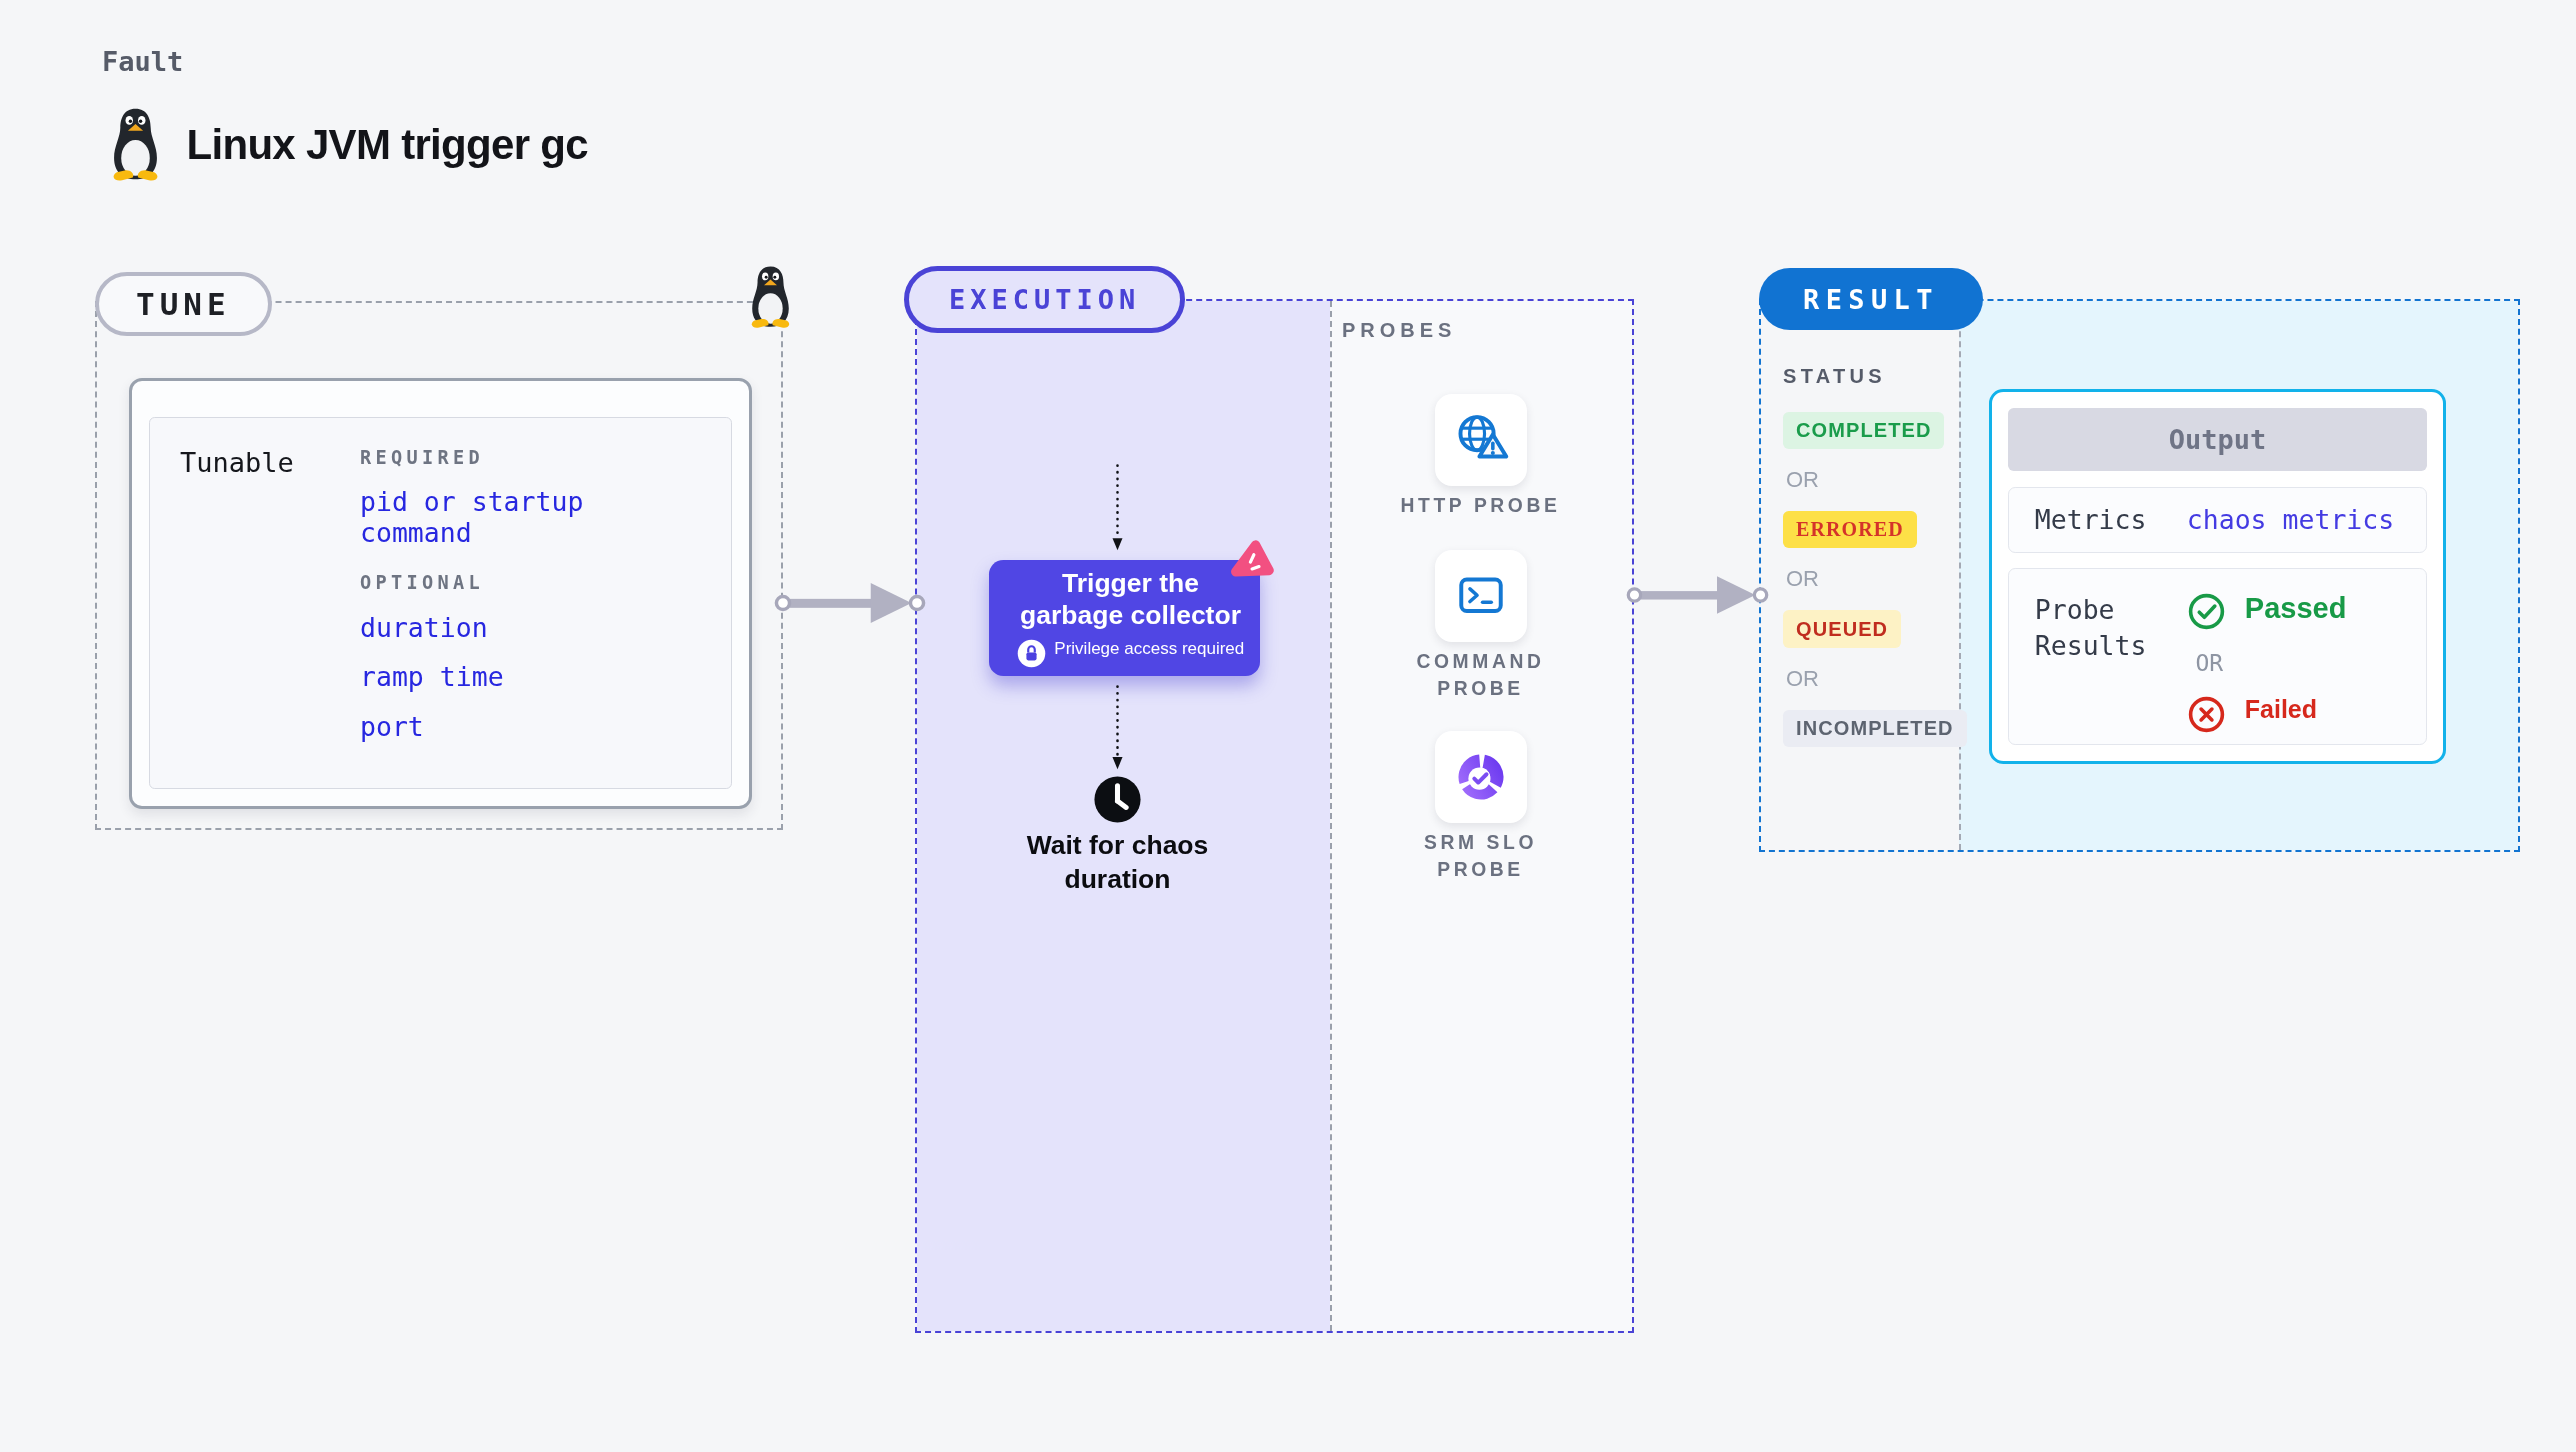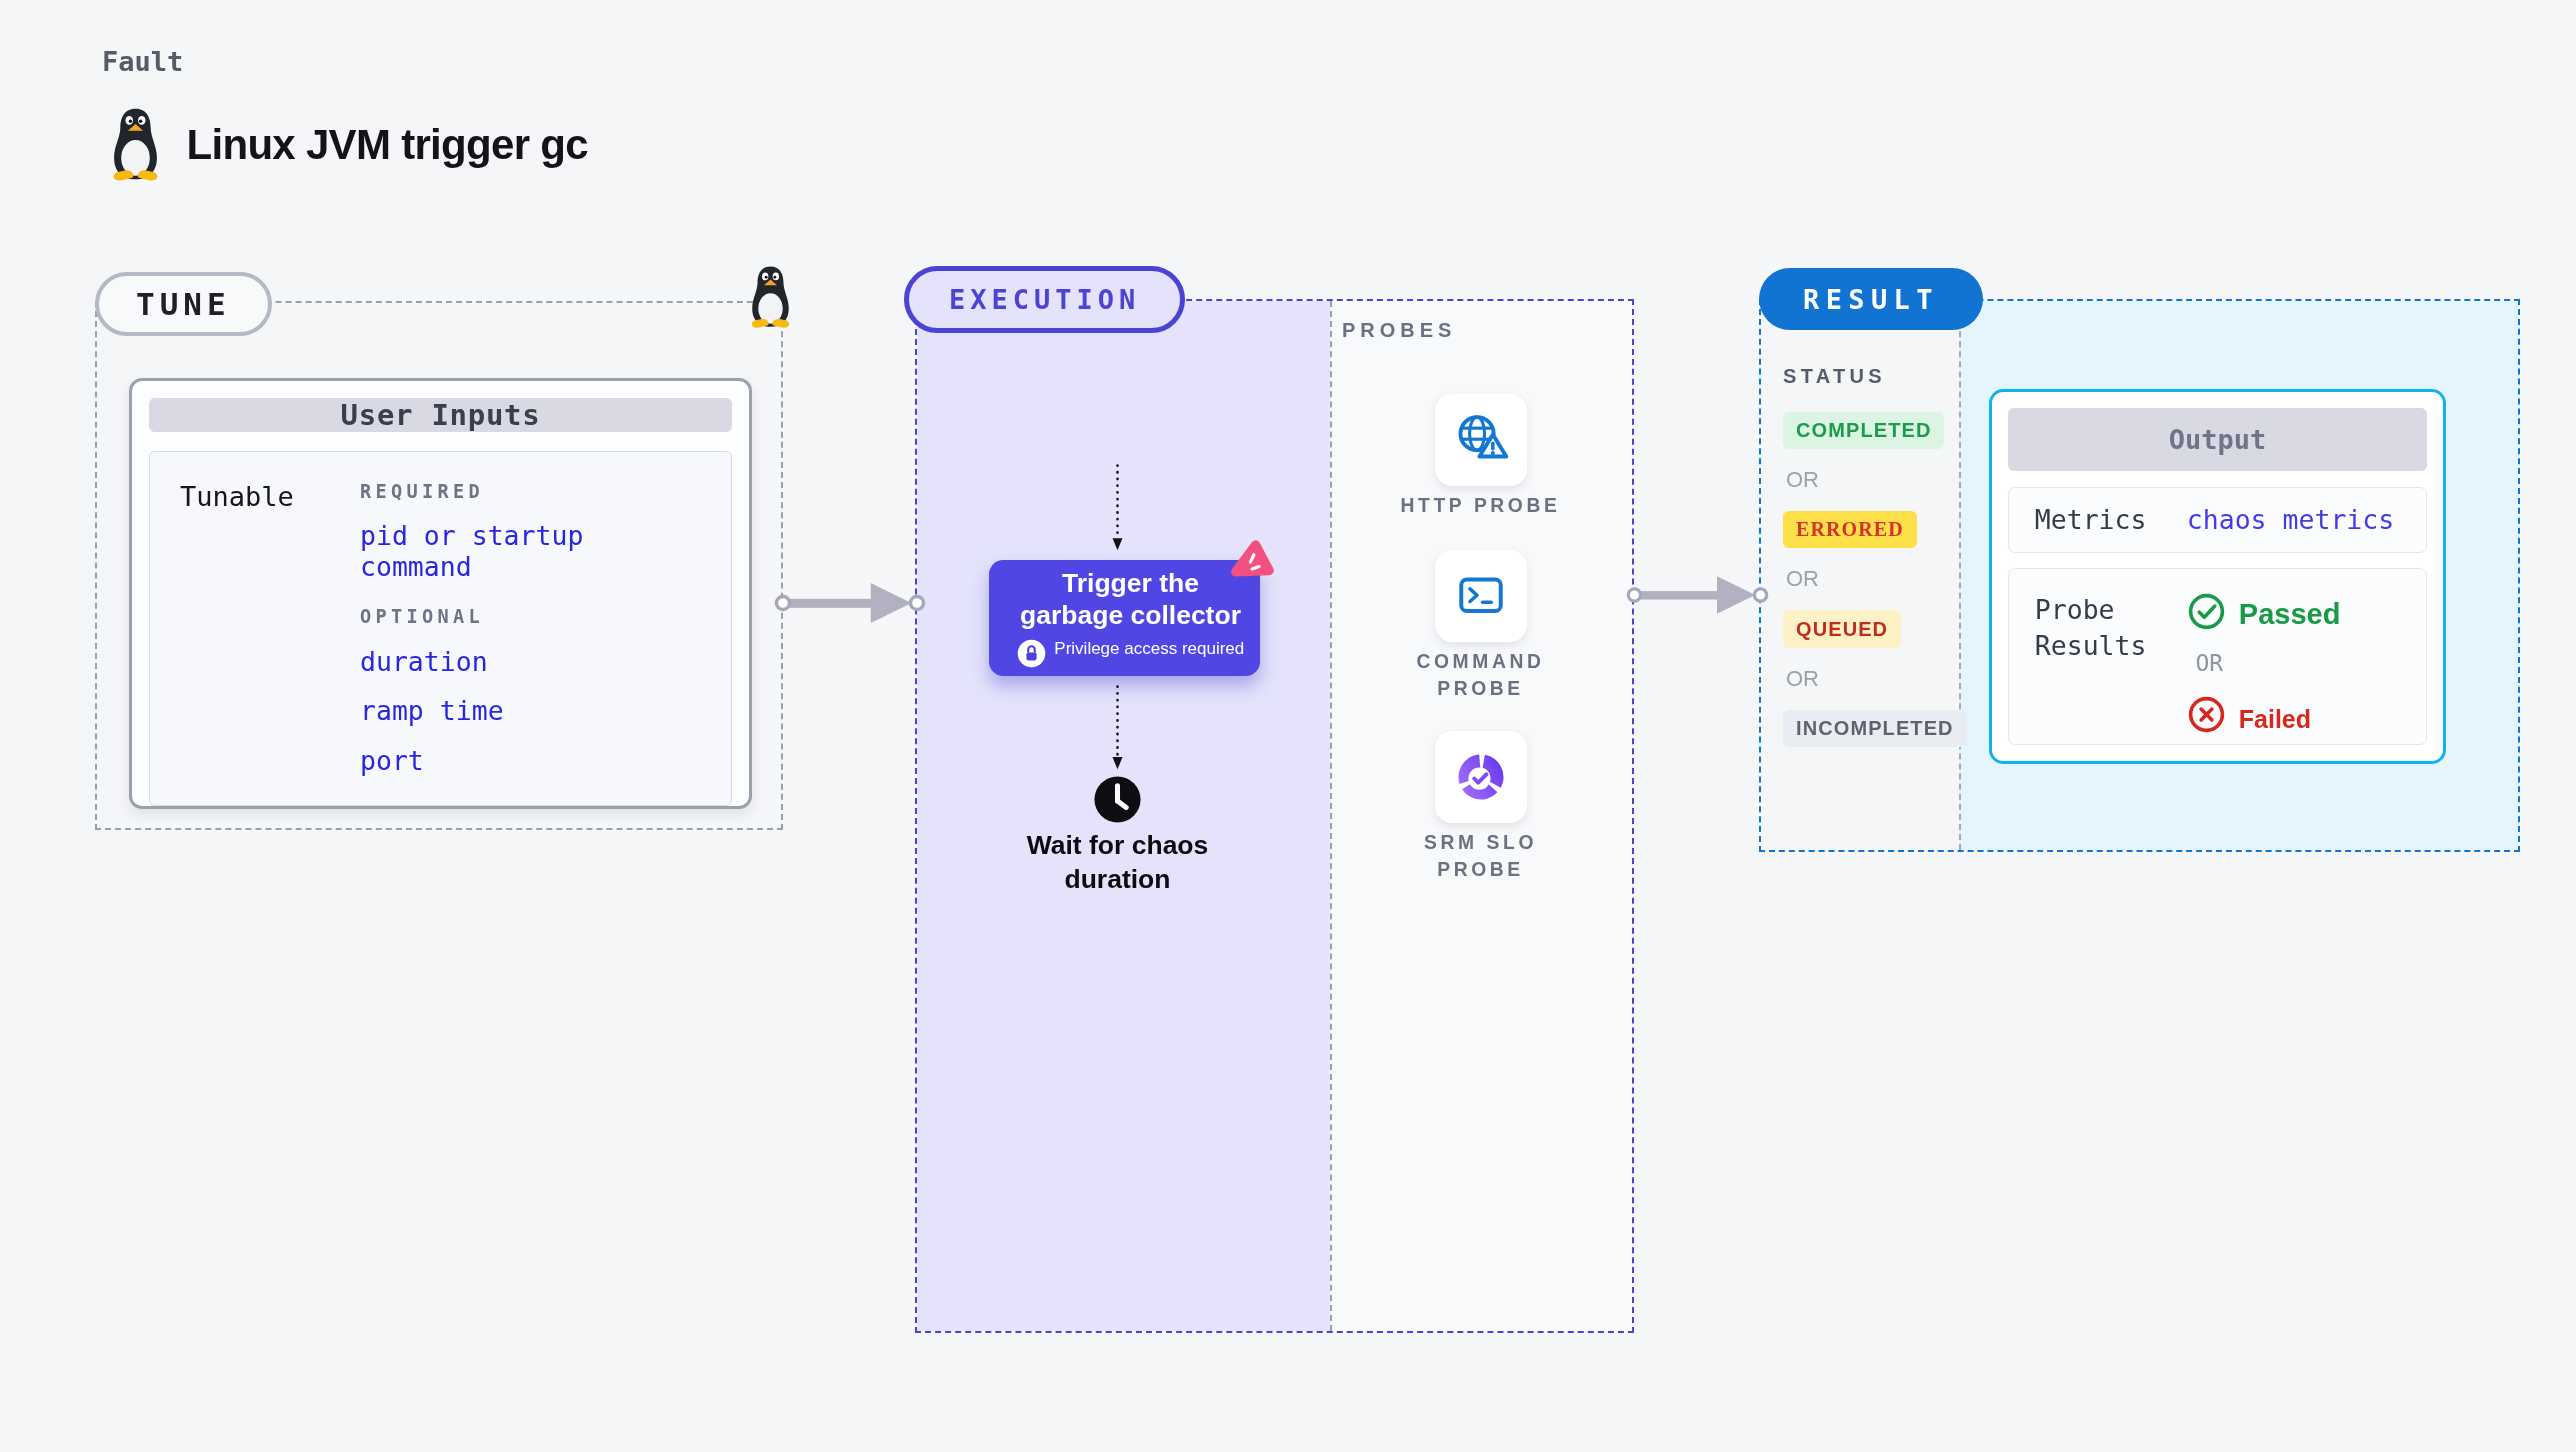--- a/index.html
+++ b/index.html
@@ -108,21 +108,21 @@
                display:flex;flex-direction:column;gap:15.8px;z-index:5;}
   .output-head{height:63px;flex:none;background:#d8d9e3;border-radius:5.7px;display:flex;
                align-items:center;justify-content:center;font-size:27px;font-weight:600;color:#6f7486;}
   .output-row{border:1.4px solid #e3e6ed;background:#fbfcfe;border-radius:7.2px;box-sizing:border-box;
               display:flex;align-items:center;padding:0 26px;}
   .row-metrics{height:66px;flex:none;}
   .row-probe{flex:1;align-items:flex-start;padding-top:23px;}
   .row-label{font-size:26.5px;color:#343b49;width:152px;flex:none;line-height:36px;}
   .row-value{font-size:26.5px;color:#443be2;}
   .pr-results{display:flex;flex-direction:column;gap:18.6px;}
-  .pr-item{display:flex;align-items:flex-end;gap:13px;}
+  .pr-item{display:flex;align-items:flex-start;gap:19px;}
   .pr-item svg{width:39px;height:39px;flex:none;}
   .passed-text{font-size:29px;font-weight:700;color:#189a47;}
   .failed-text{font-size:25px;font-weight:700;color:#d6281c;}
   .pr-or{font-size:23px;color:#8e95a3;padding-left:8.6px;font-family:"DejaVu Sans Mono",monospace;}
 </style>
 </head>
 <body>
 
 <div id="canvas">
 
@@ -150,21 +150,20 @@
     <ellipse cx="25" cy="15" rx="4.2" ry="5" fill="#ffffff"></ellipse>
       <circle cx="26.3" cy="16" r="1.9" fill="#14161a"></circle>
     <ellipse cx="39" cy="15" rx="4.2" ry="5" fill="#ffffff"></ellipse>
       <circle cx="37.7" cy="16" r="1.9" fill="#14161a"></circle>
     <path d="M32 19 L23.5 26.5 L40.5 26.5 Z" fill="#f2a71e"></path>
     <path d="M11 73 C4 77 8 84 17 82 L29 79 C31 74 26 70 20 71 Z" fill="#f8b90f"></path>
     <path d="M53 73 C60 77 56 84 47 82 L35 79 C33 74 38 70 44 71 Z" fill="#f8b90f"></path>
   </svg>
 
   <div class="ui-card">
-    <div class="ui-header mono">User Inputs</div>
     <div class="ui-panel">
       <div class="tunable-label mono">Tunable</div>
       <div class="param-col">
         <div class="param-head mono">REQUIRED</div>
         <div class="param-link mono">pid or startup command</div>
         <div class="param-head optional mono">OPTIONAL</div>
         <div class="param-link mono">duration</div>
         <div class="param-link mono">ramp time</div>
         <div class="param-link mono">port</div>
       </div>

